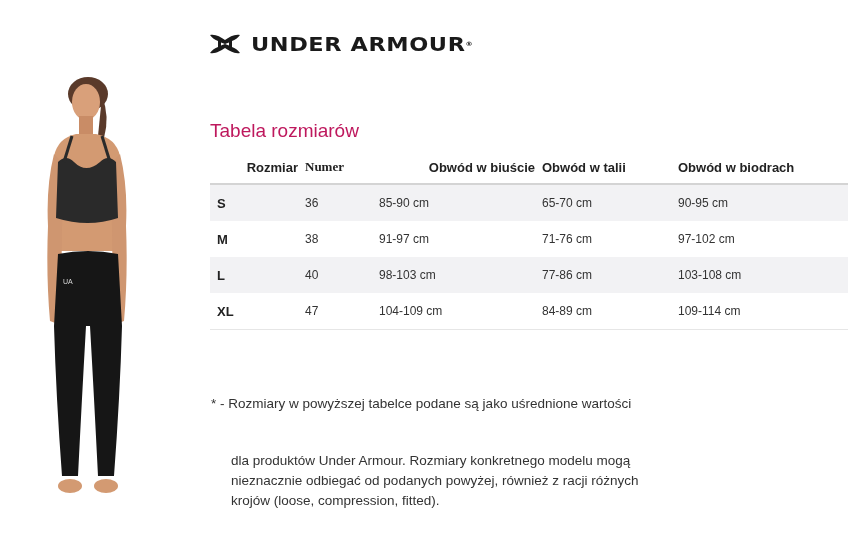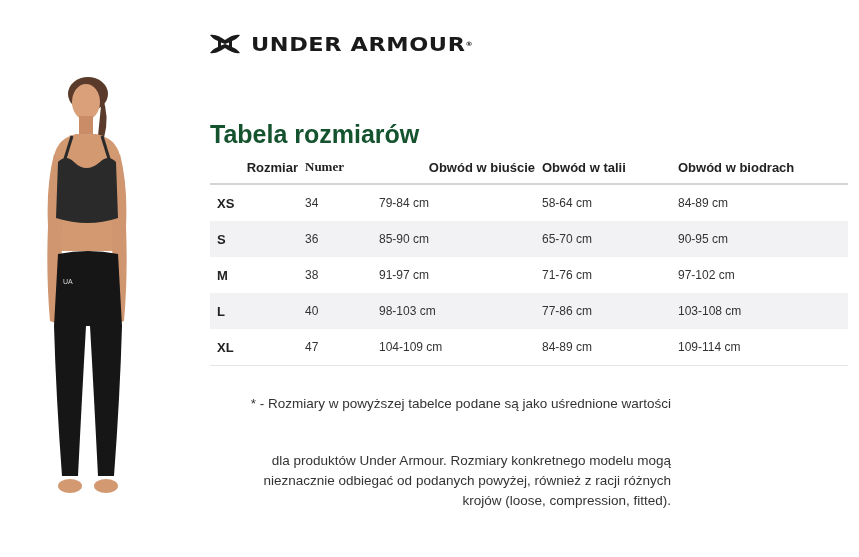--- a/index.html
+++ b/index.html
@@ -4,30 +4,30 @@
 <style>
   html, body { margin:0; padding:0; }
   body { width:859px; height:557px; background:#ffffff; position:relative; overflow:hidden;
          font-family:"Liberation Sans", sans-serif; color:#222; }
   .logo { position:absolute; left:208px; top:33px; height:22px; display:flex; align-items:center; }
   .logo svg { display:block; }
   .logo-text { font-family:"DejaVu Sans", sans-serif; font-weight:bold; font-size:19px; letter-spacing:0.5px;
                color:#1a1a1a; margin-left:9px; transform:scaleX(1.18); transform-origin:left center; line-height:22px; }
   .logo-reg { font-size:6px; vertical-align:bottom; }
   .model { position:absolute; left:36px; top:76px; width:110px; height:424px; }
-  .title { position:absolute; left:210px; top:120px; font-size:25px; color:#14532d; font-weight:bold; }
+  .title { position:absolute; left:210px; top:120px; font-size:19px; color:#be185d; font-weight:normal; }
   table { position:absolute; left:210px; top:151px; width:638px; border-collapse:collapse; font-size:12px; }
   th { text-align:left; font-weight:bold; font-size:13px; color:#222; height:32px; padding:0 0 0 7px;
        border-bottom:2px solid #d4d4d4; }
   td { height:36px; padding:0 0 0 7px; color:#333; }
   td.size { font-weight:bold; font-size:13px; color:#222; }
   tr.striped td { background:#f2f2f4; }
   tbody tr:last-child td { border-bottom:1px solid #e6e6e6; }
   .c1 { width:81px;text-align:right; } .c2 { width:67px;font-family:Liberation Serif, serif; } .c3 { width:156px;text-align:right; } .c4 { width:129px; }
-  .note { position:absolute; left:211px; top:394px; font-size:13.5px; line-height:20px; color:#333; width:460px;text-align:right; }
+  .note { position:absolute; left:211px; top:394px; font-size:13.5px; line-height:20px; color:#333; width:460px; }
   .note .indent { padding-left:20px; display:block;margin-top:37px; }
 </style>
 </head>
 <body>
 
 <div class="logo">
   <svg width="34" height="20" viewBox="0 0 34 20">
     <path d="M2 1 C8 0 12 3 17 6 C22 3 26 0 32 1 C30 4 27 6 24 7 L24 13 C27 14 30 16 32 19 C26 20 22 17 17 14 C12 17 8 20 2 19 C4 16 7 14 10 13 L10 7 C7 6 4 4 2 1 Z M13 8.5 L13 11.5 C14.5 11 15.5 10.6 17 10 C18.5 10.6 19.5 11 21 11.5 L21 8.5 C19.5 9 18.5 9.4 17 10 C15.5 9.4 14.5 9 13 8.5 Z" fill="#1a1a1a" fill-rule="evenodd"></path>
   </svg>
   <span class="logo-text"><span>UNDER ARMOUR</span><span class="logo-reg">®</span></span>
@@ -66,27 +66,20 @@
   <thead>
     <tr>
       <th class="c1">Rozmiar</th>
       <th class="c2">Numer</th>
       <th class="c3">Obwód w biuście</th>
       <th class="c4">Obwód w talii</th>
       <th>Obwód w biodrach</th>
     </tr>
   </thead>
   <tbody>
-    <tr>
-      <td class="size">XS</td>
-      <td>34</td>
-      <td>79-84 cm</td>
-      <td>58-64 cm</td>
-      <td>84-89 cm</td>
-    </tr>
     <tr class="striped">
       <td class="size">S</td>
       <td>36</td>
       <td>85-90 cm</td>
       <td>65-70 cm</td>
       <td>90-95 cm</td>
     </tr>
     <tr>
       <td class="size">M</td>
       <td>38</td>

